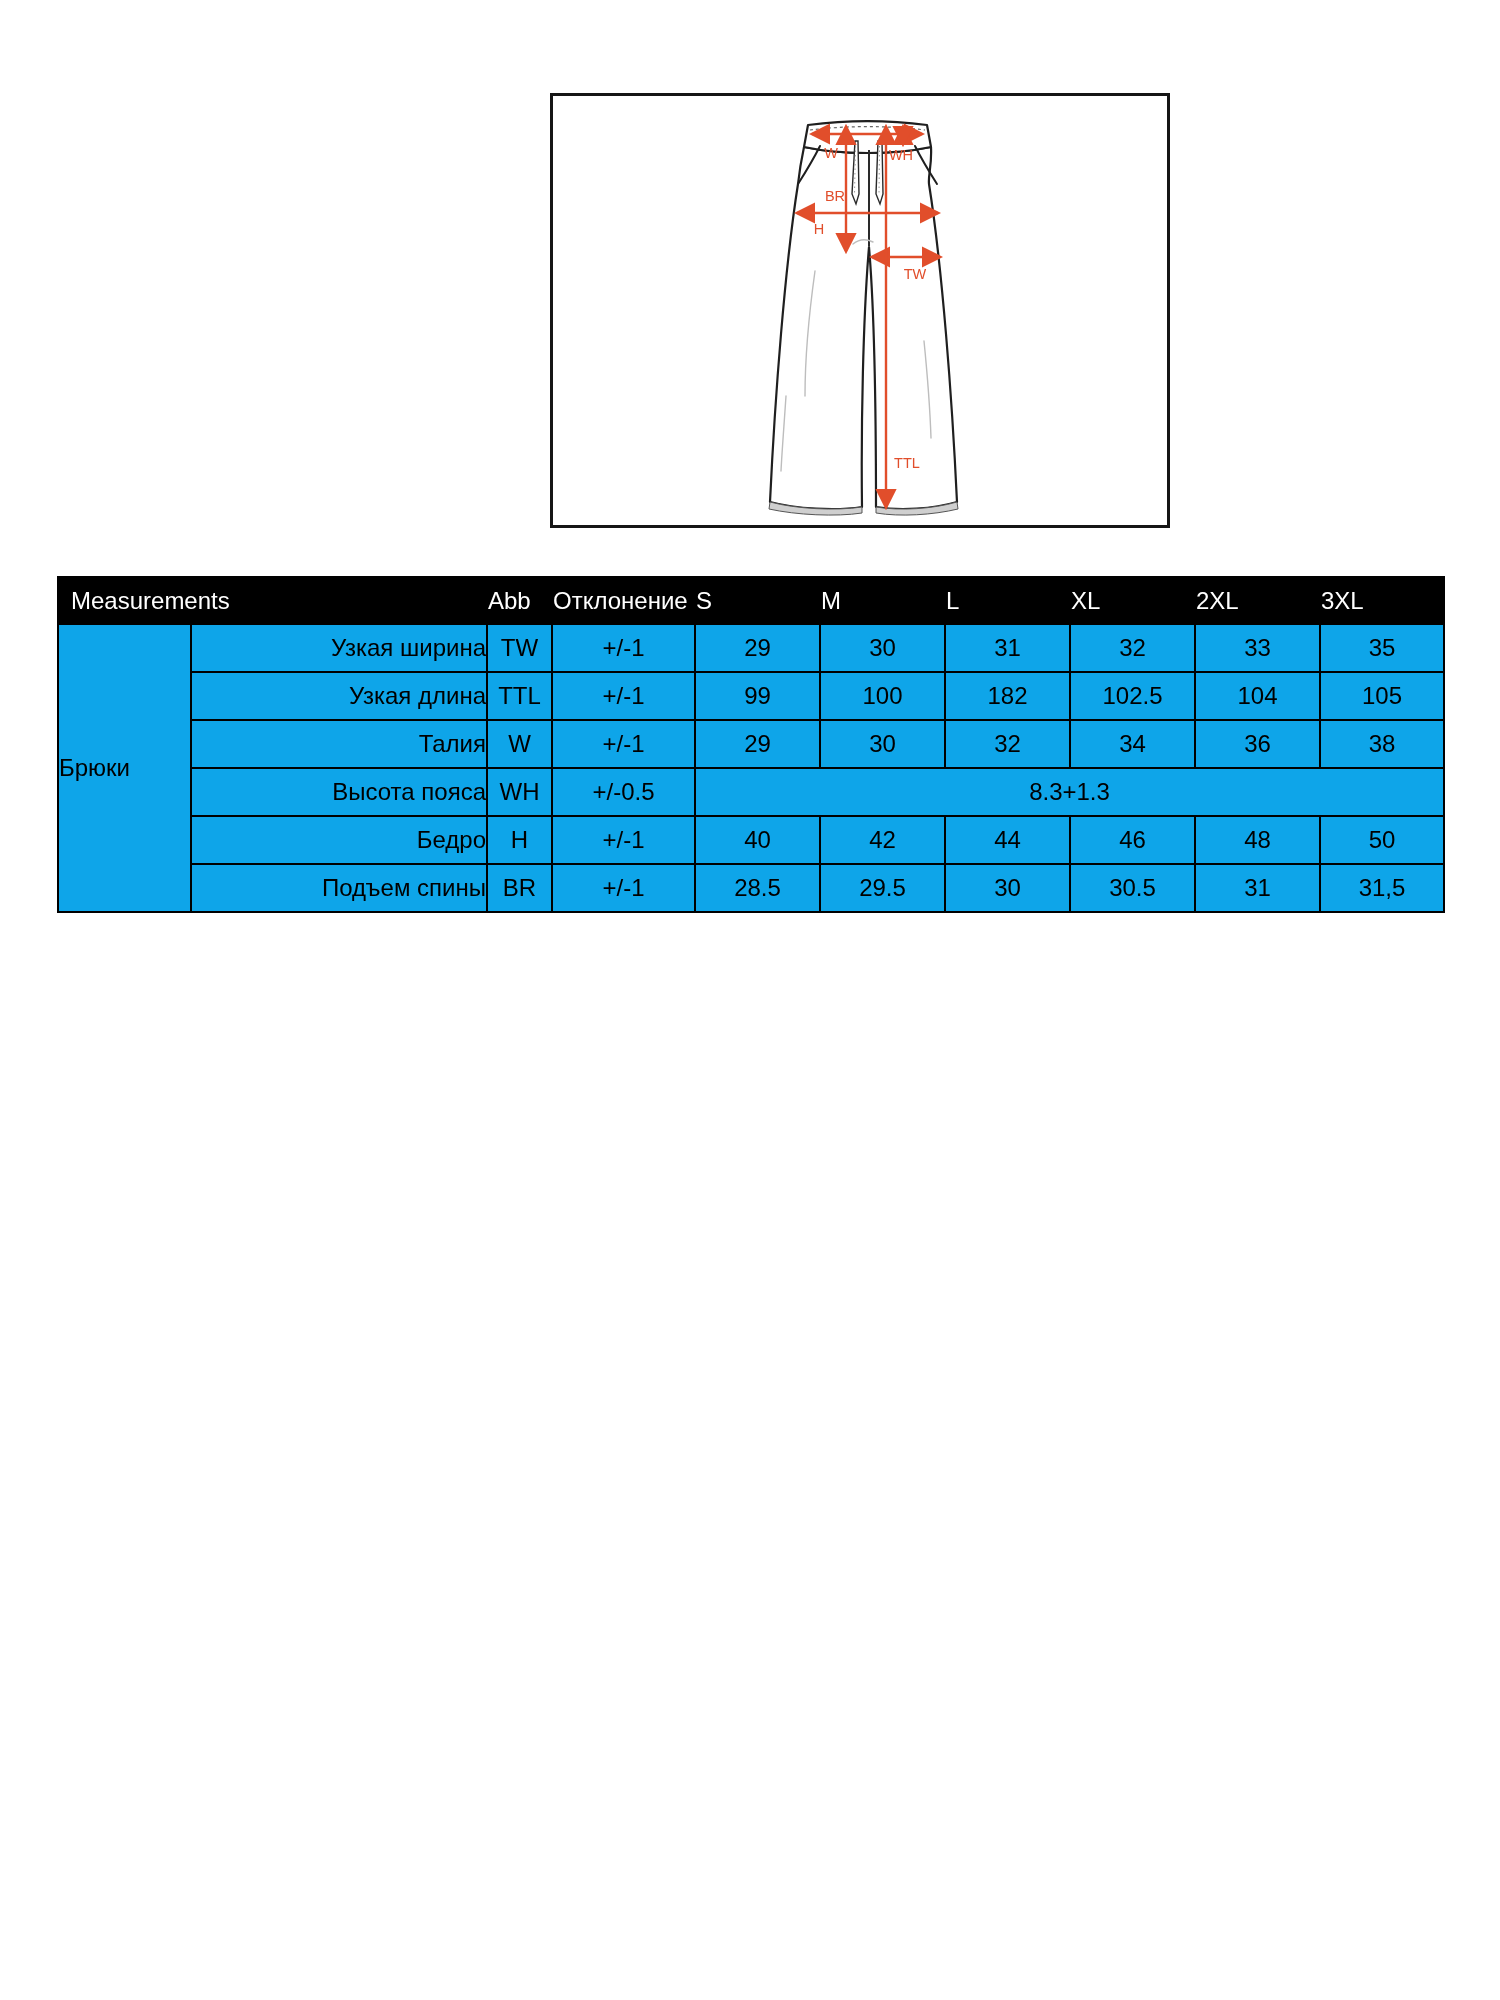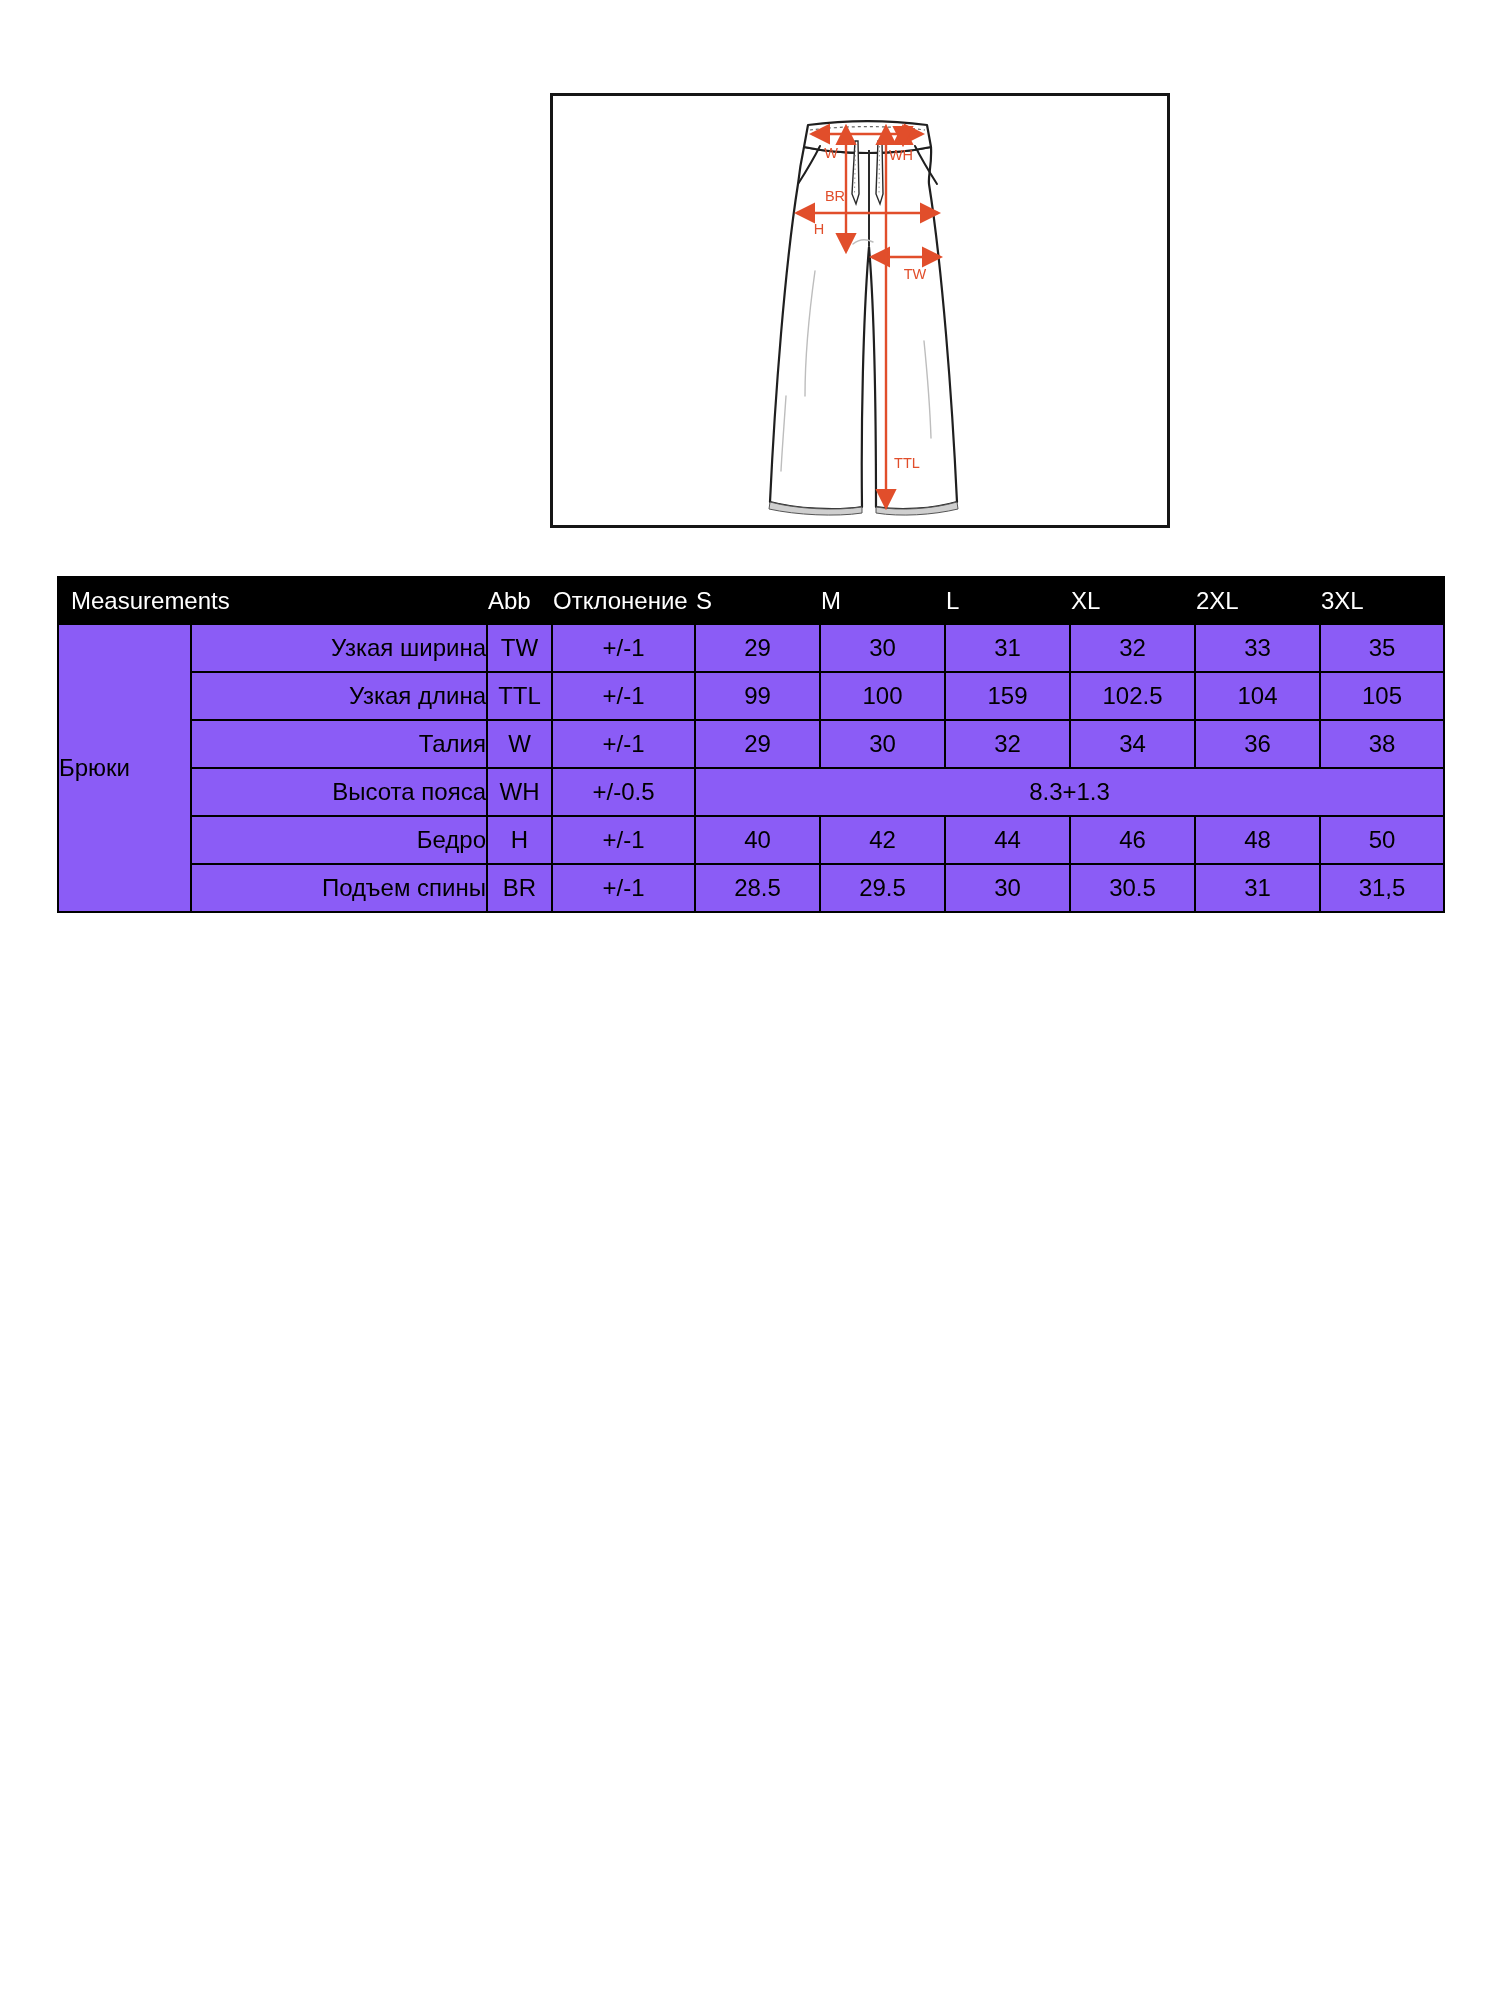--- a/index.html
+++ b/index.html
@@ -15,21 +15,21 @@
   
   .diagram-box {
     position:absolute; left:550px; top:93px; width:620px; height:435px;
     border:3px solid #161616; background:#fff;
   }
   .diagram-box svg { display:block; width:614px; height:429px; }
   .meas-label { font-family:"Liberation Sans", sans-serif; font-size:14.5px; font-weight:500; }
   
   .size-table {
     position:absolute; left:57px; top:576px; width:1386px;
-    border-collapse:collapse; table-layout:fixed; font-size:24px; background:#8b5cf6;
+    border-collapse:collapse; table-layout:fixed; font-size:24px; background:#0ea5e9;
   }
   .size-table th, .size-table td { border:2px solid #000; font-weight:400; }
   .size-table thead th { background:#000; color:#fff; height:47px; border-color:#000; text-align:left; }
   .size-table thead th.h-meas { text-align:left; padding-left:12px; }
   .size-table td { height:48px; text-align:center; vertical-align:middle; }
   .size-table td.name-cell { text-align:right; padding-left:6px; }
   .size-table td.group-cell { text-align:left; }
 </style>
 </head>
 <body>
@@ -146,21 +146,21 @@
         <td>32</td>
         <td>33</td>
         <td>35</td>
       </tr>
       <tr>
         <td class="name-cell">Узкая длина</td>
         <td>TTL</td>
         <td>+/-1</td>
         <td>99</td>
         <td>100</td>
-        <td>159</td>
+        <td>182</td>
         <td>102.5</td>
         <td>104</td>
         <td>105</td>
       </tr>
       <tr>
         <td class="name-cell">Талия</td>
         <td>W</td>
         <td>+/-1</td>
         <td>29</td>
         <td>30</td>

